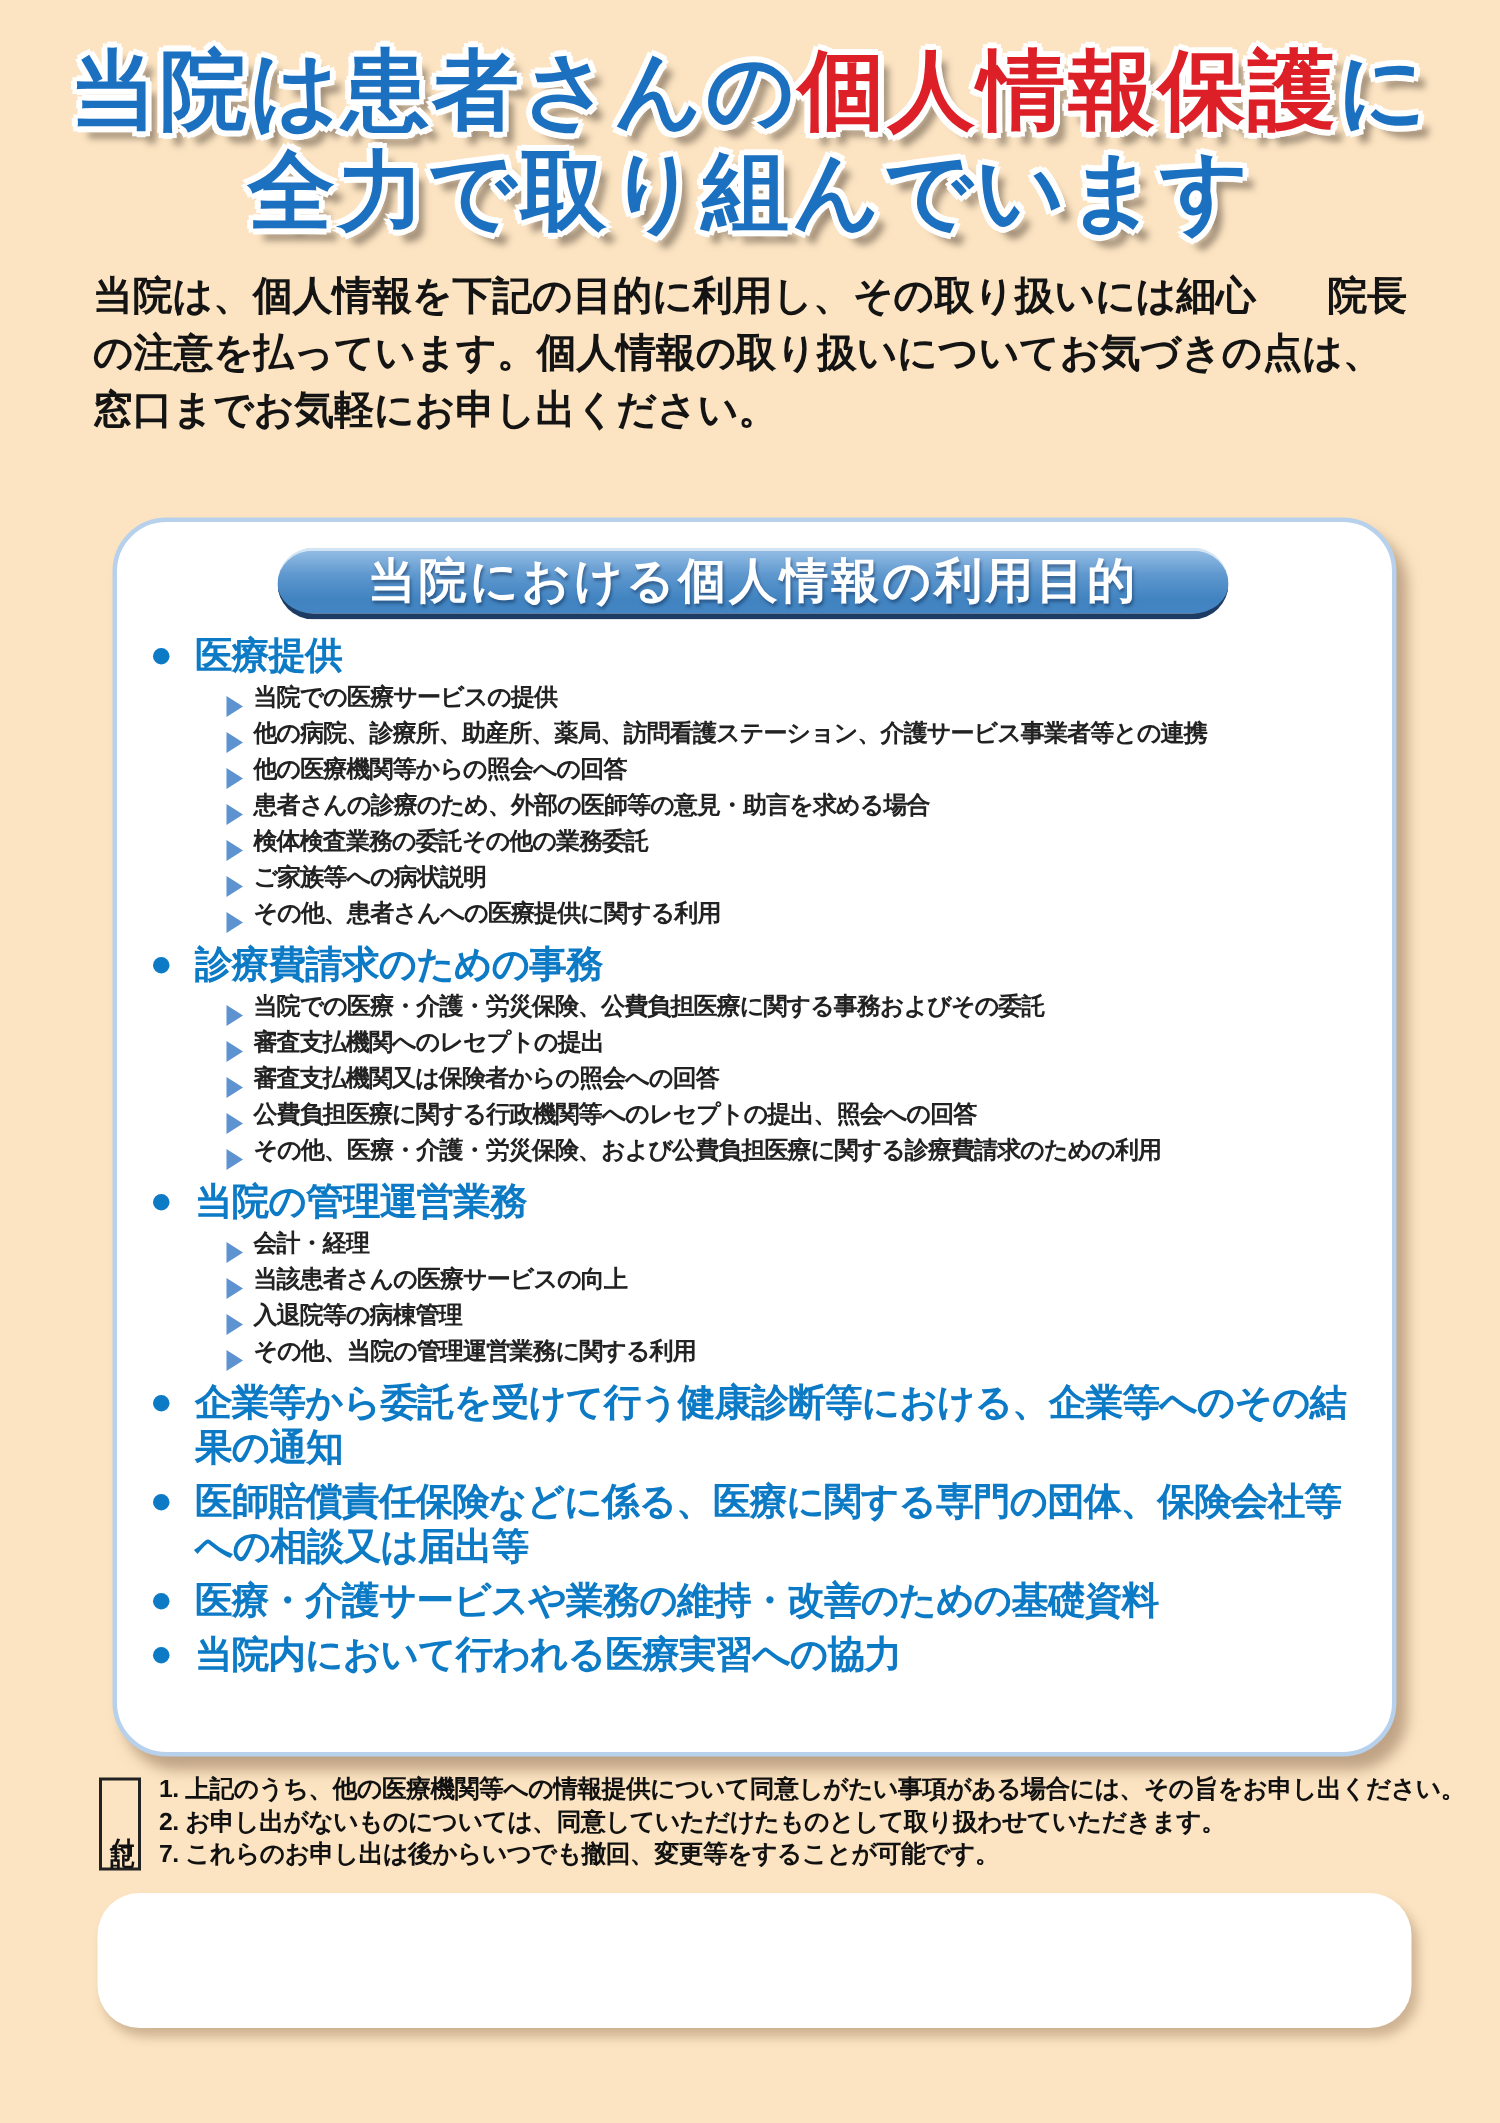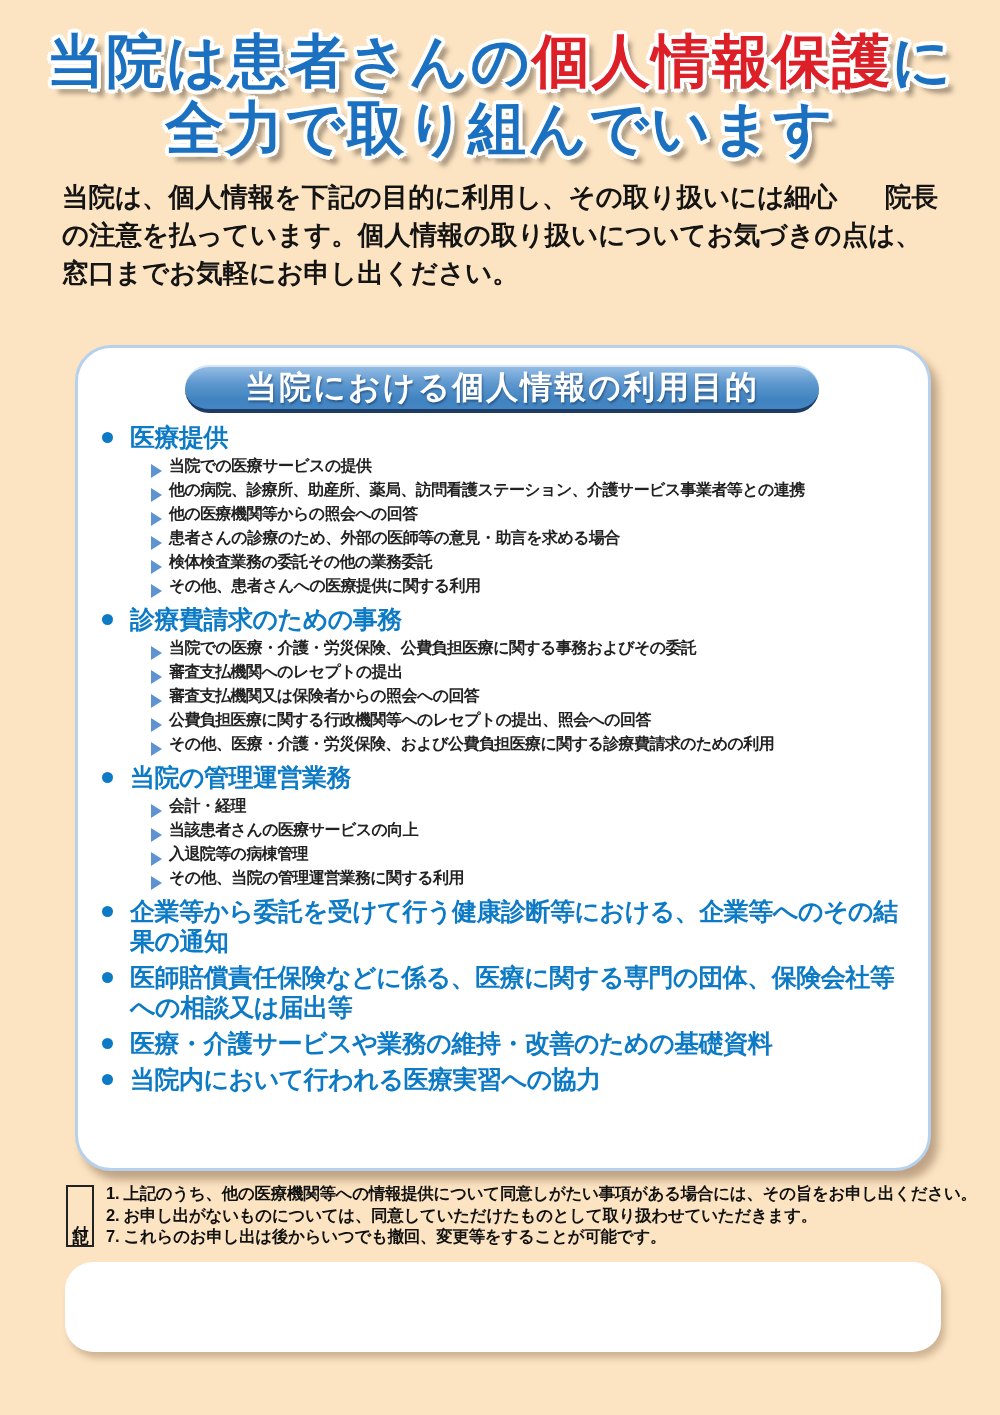--- a/index.html
+++ b/index.html
@@ -160,20 +160,21 @@
   <div class="purpose-box">
     <div class="pill">当院における個人情報の利用目的</div>
     <div class="sections" id="sections">
         <div class="sec-heading"><span class="dot"></span>医療提供</div>
         <ul class="sub-list">
           <li class="sub-item"><span class="tri"></span>当院での医療サービスの提供</li>
           <li class="sub-item"><span class="tri"></span>他の病院、診療所、助産所、薬局、訪問看護ステーション、介護サービス事業者等との連携</li>
           <li class="sub-item"><span class="tri"></span>他の医療機関等からの照会への回答</li>
           <li class="sub-item"><span class="tri"></span>患者さんの診療のため、外部の医師等の意見・助言を求める場合</li>
           <li class="sub-item"><span class="tri"></span>検体検査業務の委託その他の業務委託</li>
+          <li class="sub-item"><span class="tri"></span>ご家族等への病状説明</li>
           <li class="sub-item"><span class="tri"></span>その他、患者さんへの医療提供に関する利用</li>
         </ul>
         <div class="sec-heading"><span class="dot"></span>診療費請求のための事務</div>
         <ul class="sub-list">
           <li class="sub-item"><span class="tri"></span>当院での医療・介護・労災保険、公費負担医療に関する事務およびその委託</li>
           <li class="sub-item"><span class="tri"></span>審査支払機関へのレセプトの提出</li>
           <li class="sub-item"><span class="tri"></span>審査支払機関又は保険者からの照会への回答</li>
           <li class="sub-item"><span class="tri"></span>公費負担医療に関する行政機関等へのレセプトの提出、照会への回答</li>
           <li class="sub-item"><span class="tri"></span>その他、医療・介護・労災保険、および公費負担医療に関する診療費請求のための利用</li>
         </ul>

